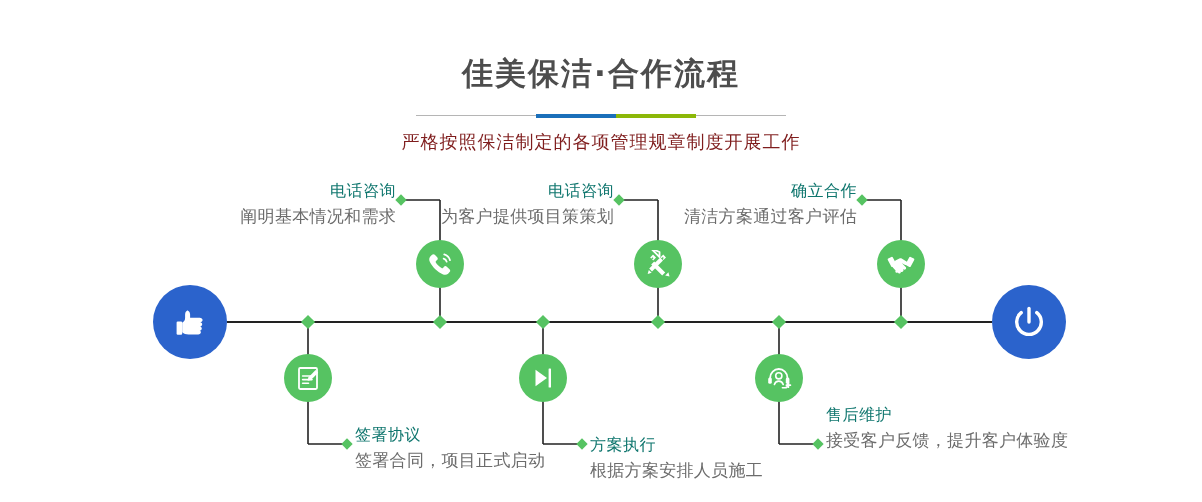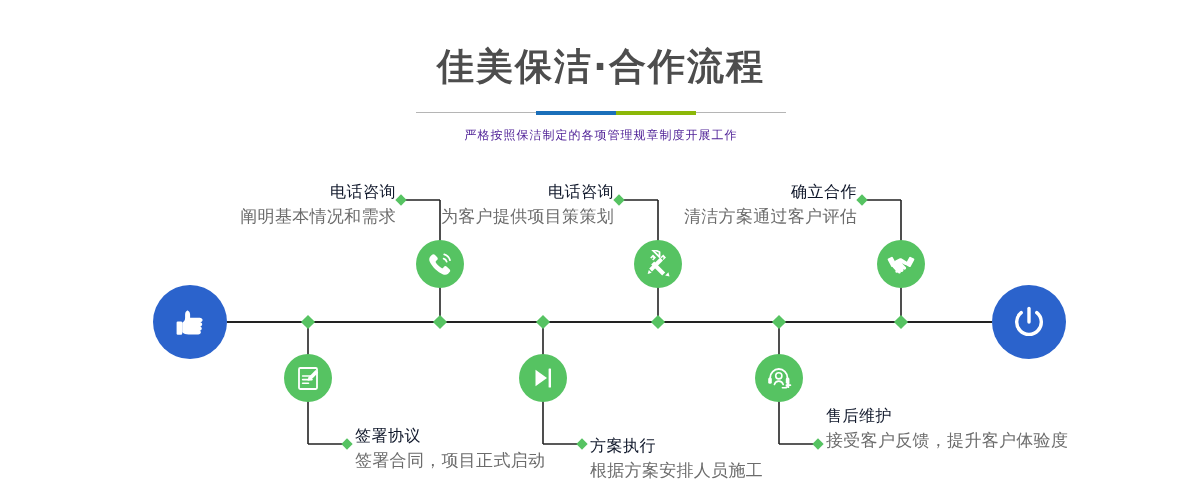--- a/index.html
+++ b/index.html
@@ -17,23 +17,23 @@
 
   
   .header {
     position: absolute;
     left: 0;
     top: 0;
     width: 1202px;
     text-align: center;
   }
   .page-title {
-    margin: 8px;
-    padding-top: 38px;
-    font-size: 37px;
+    margin: 0;
+    padding-top: 56px;
+    font-size: 31px;
     font-weight: 600;
     letter-spacing: 2px;
     color: #4d4d4d;
     line-height: 1.15;
   }
   .divider {
     position: relative;
     width: 370px;
     height: 4px;
     margin: 22px auto 0 auto;
@@ -58,22 +58,22 @@
     position: absolute;
     left: 200px;
     top: 0;
     width: 80px;
     height: 4px;
     background: #8cb808;
   }
   .page-subtitle {
     margin: 0;
     padding-top: 12px;
-    font-size: 12px;
-    color: #4c1d95;
+    font-size: 18px;
+    color: #7f1d1d;
     letter-spacing: 1px;
   }
 
   
   .flow {
     position: absolute;
     left: 0;
     top: 0;
     width: 1202px;
     height: 502px;
@@ -113,23 +113,24 @@
 
   
   .label-block {
     position: absolute;
     white-space: nowrap;
   }
   .label-block.above { text-align: right; }
   .label-block.below { text-align: left; }
   .label-title {
     font-size: 16px;
-    color: #0f172a;
+    color: #0f766e;
     line-height: 20px;
     letter-spacing: 0.5px;
+    font-family: Liberation Mono, monospace;
   }
   .label-desc {
     font-size: 17px;
     color: #6c6c6c;
     line-height: 20px;
     padding-top: 4px;
     letter-spacing: 0.3px;
   }
 </style>
 </head>

